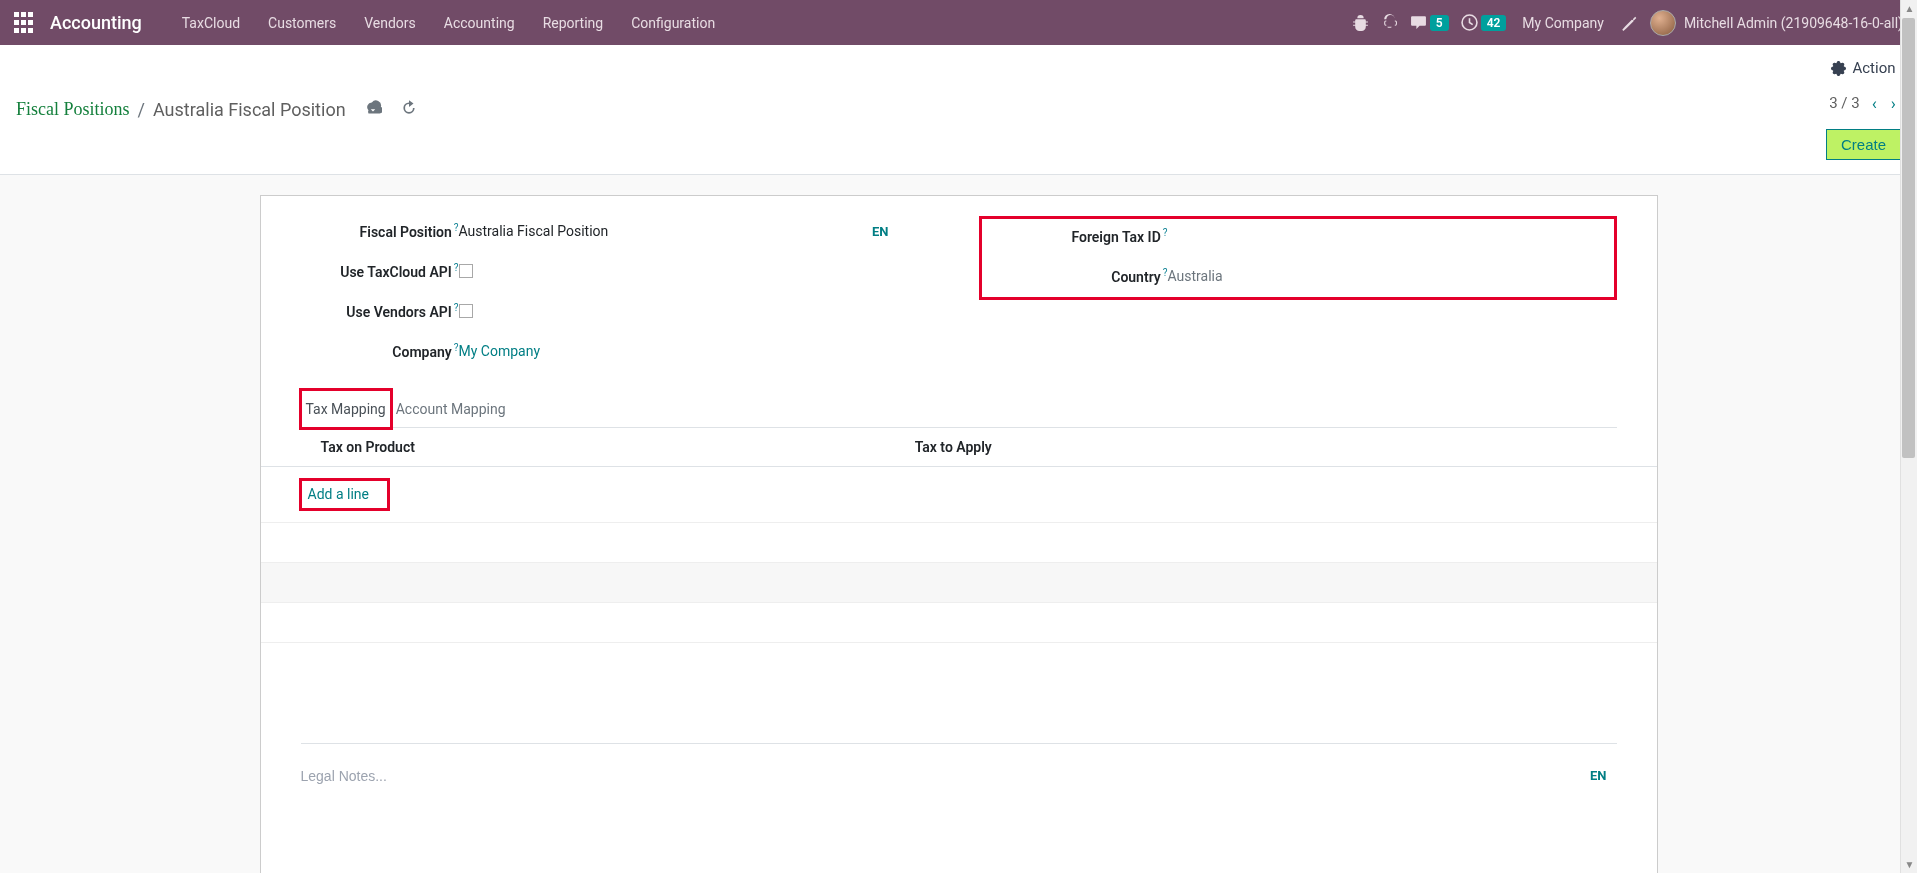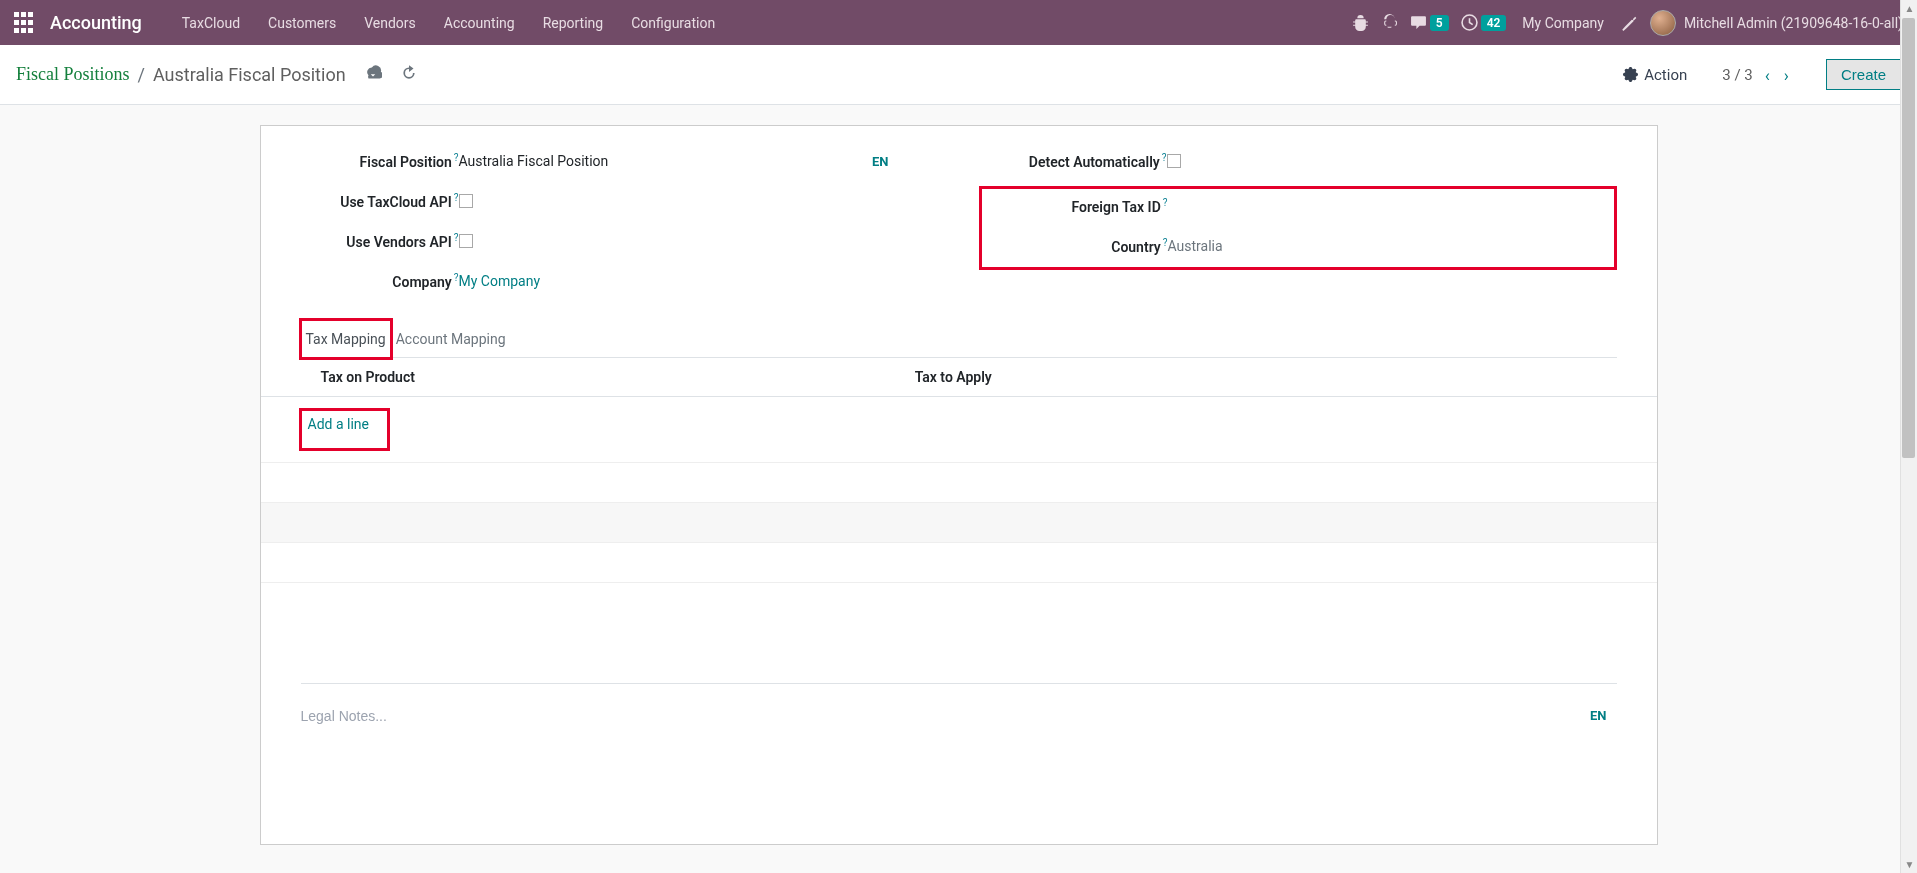--- a/index.html
+++ b/index.html
@@ -20,25 +20,25 @@
 .user-chip{ display:flex; align-items:center; gap:8px; color:#e8dce3;}
 .avatar{ width:26px; height:26px; border-radius:50%; background: radial-gradient(circle at 35% 30%, #e0b090, #875a3c); border:1px solid #aaa;}
 
 
 .control-panel{ background:#fff; border-bottom:1px solid #dee2e6; padding:14px 16px 14px 16px; display:flex; align-items:center;}
 .breadcrumb{ display:flex; align-items:center; gap:8px; font-size:18px;}
 .breadcrumb a{ color:#15803d; text-decoration:none;font-family:Liberation Serif, serif;}
 .breadcrumb-sep{ color:#6c757d;}
 .breadcrumb-current{ color:#5f5f5f;}
 .cp-icon{ color:#6c757d; margin-left:10px; cursor:pointer; fill:#6c757d;}
-.cp-right{ margin-left:auto; display:flex; align-items:center; gap:35px;}
+.cp-right{ margin-left:auto; display:flex; align-items:center; gap:16px;flex-direction:column;}
 .action-btn{ display:flex; align-items:center; gap:6px; color:#374151; cursor:pointer; font-size:15px;}
 .pager{ display:flex; align-items:center; gap:10px; color:#5f5f5f; font-size:15px;}
 .pager-arrow{ color:#017e84; cursor:pointer; font-size:17px; padding:0 2px;}
-.create-btn{ border:1px solid #017e84; color:#017e84; padding:6px 14px; background:#e5e5e5; cursor:pointer; font-size:15px;}
+.create-btn{ border:1px solid #017e84; color:#017e84; padding:6px 14px; background:#bef264; cursor:pointer; font-size:15px;}
 
 
 .form-sheet-bg{ padding:20px 0 0 0; display:flex; justify-content:center;}
 .form-sheet{ background:#fff; border:1px solid #ccc; width:1398px; min-height:720px; padding:24px 40px 24px 40px; position:relative;}
 .form-cols{ display:flex; gap:40px;text-align:right;}
 .form-col{ flex:1;}
 .field-row{ display:flex; align-items:center; margin-bottom:18px; min-height:22px;}
 .field-label{ width:158px; color:#212529; font-weight:600; font-size:14px; position:relative;}
 .help-q{ color:#138496; font-size:10px; vertical-align:super; font-weight:400; margin-left:2px;}
 .field-value{ color:#212529; font-size:14px;}
@@ -52,21 +52,21 @@
 .tab{ padding:10px 4px; color:#6c757d; cursor:pointer; font-size:14px; border:1px solid transparent; border-bottom:none; margin-bottom:-1px;}
 .tab.active{ color:#495057; border-color:#dee2e6; background:#fff; border-bottom:1px solid #fff;}
 .tab-redbox{ border:3px solid #E4002B;}
 
 
 .ttable{ width:calc(100% + 80px); margin-left:-40px; border-collapse:collapse;}
 .ttable th{ text-align:left; padding:11px 12px 11px 60px; font-weight:600; border-bottom:1px solid #dee2e6; background:#fff; color:#212529;}
 .ttable th:nth-child(2){ padding-left:12px;}
 .ttable td{ padding:11px 12px 11px 44px; border-bottom:1px solid #eee; height:40px;}
 .add-line{ color:#017e84; cursor:pointer;}
-.add-line-box{ display:inline-block; border:3px solid #E4002B; padding:5px 18px 16px 6px; margin-left:-6px;}
+.add-line-box{ display:inline-block; border:3px solid #E4002B; padding:5px 18px 6px 6px; margin-left:-6px;}
 
 
 .notes-area{ margin-top:100px; border-top:1px solid #dee2e6; padding-top:24px; display:flex; align-items:flex-start;}
 .notes-input{ border:none; outline:none; color:#9ca3af; font-size:14px; flex:1; font-style:normal;}
 .notes-input::placeholder{ color:#9ca3af;}
 .notes-en{ color:#017e84; font-weight:700; font-size:13px; margin-right:10px;}
 
 .left-col-inner{ position:relative;}
 
 
@@ -189,24 +189,20 @@
           <div class="field-label"><span>Use Vendors API</span><span class="help-q">?</span></div>
           <span class="checkbox"></span>
         </div>
         <div class="field-row">
           <div class="field-label"><span>Company</span><span class="help-q">?</span></div>
           <div class="field-value link">My Company</div>
         </div>
       </div>
 
       <div class="form-col">
-        <div class="field-row">
-          <div class="field-label" style="width:188px;"><span>Detect Automatically</span><span class="help-q">?</span></div>
-          <span class="checkbox"></span>
-        </div>
         <div class="red-right" style="margin-top:-4px;">
           <div class="field-row" style="margin-bottom:18px; margin-top:2px;">
             <div class="field-label" style="width:180px;"><span>Foreign Tax ID</span><span class="help-q">?</span></div>
             <div class="field-value"></div>
           </div>
           <div class="field-row" style="margin-bottom:2px;">
             <div class="field-label" style="width:180px;"><span>Country</span><span class="help-q">?</span></div>
             <div class="field-value" style="color:#6c757d;">Australia</div>
           </div>
         </div>

